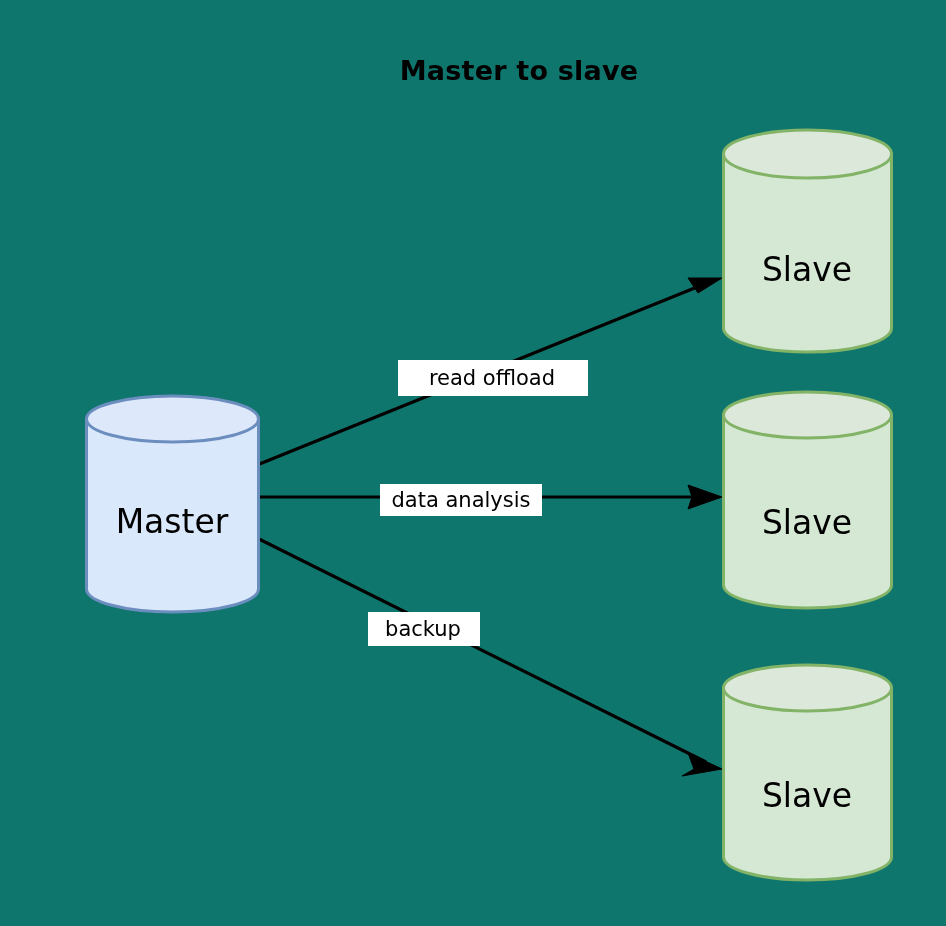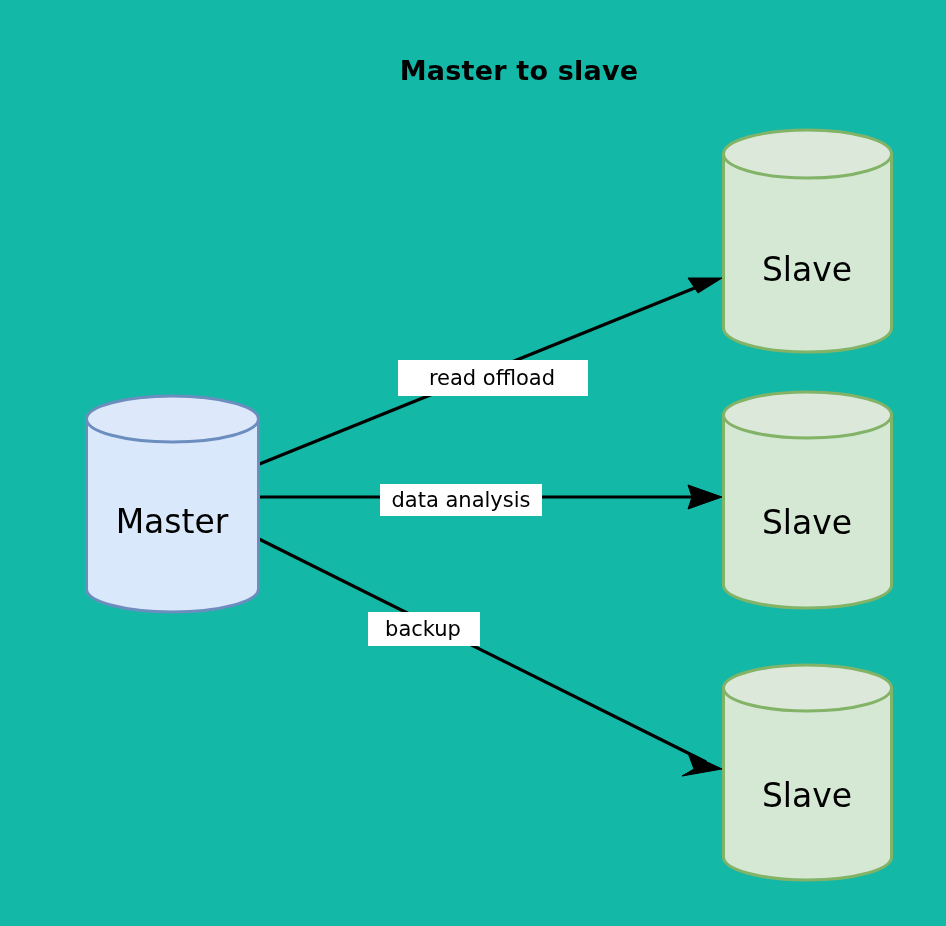--- a/index.html
+++ b/index.html
@@ -11,21 +11,21 @@
   body {
     width: 946px;
     height: 926px;
     overflow: hidden;
     font-family: "DejaVu Sans", sans-serif;
   }
   #canvas {
     position: relative;
     width: 946px;
     height: 926px;
-    background: #14b8a6;
+    background: #0f766e;
   }
   #diagram-svg {
     position: absolute;
     left: 0;
     top: 0;
     width: 946px;
     height: 926px;
   }
   .diagram-title {
     font-family: "DejaVu Sans", sans-serif;

